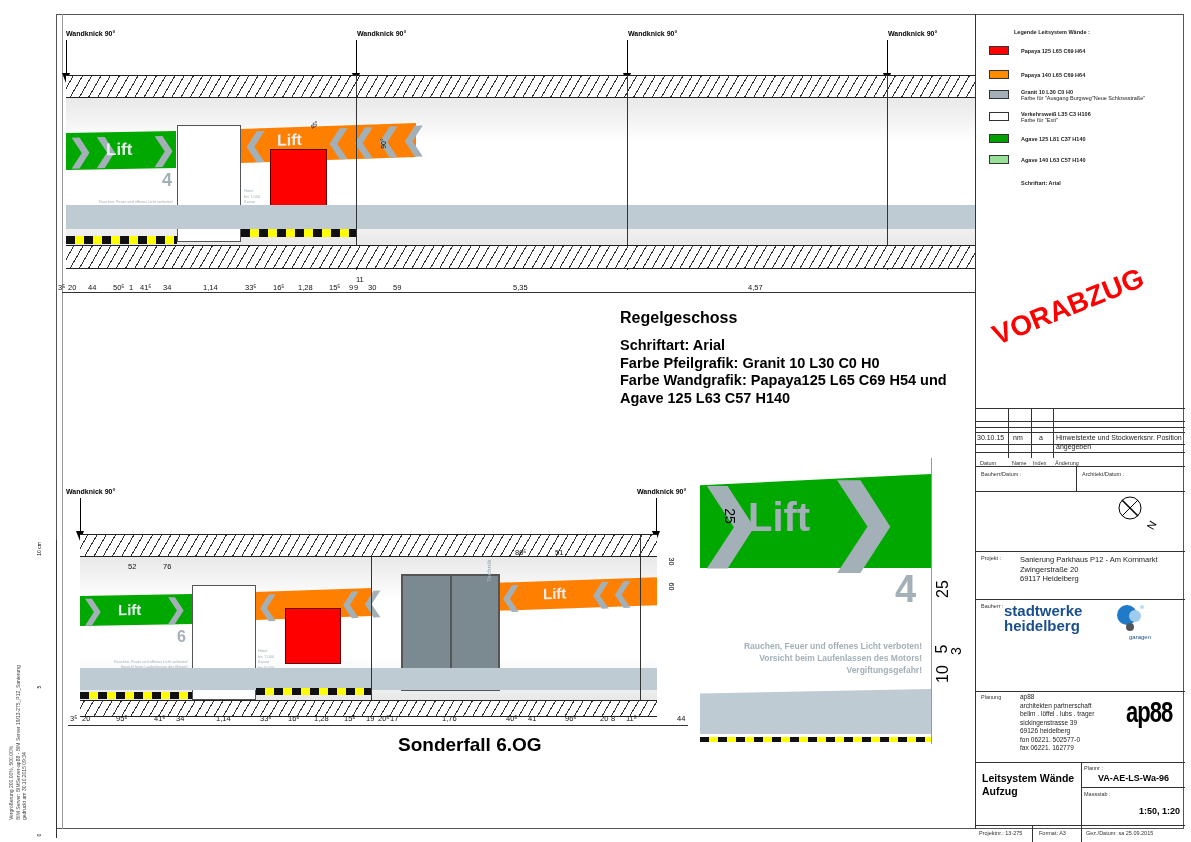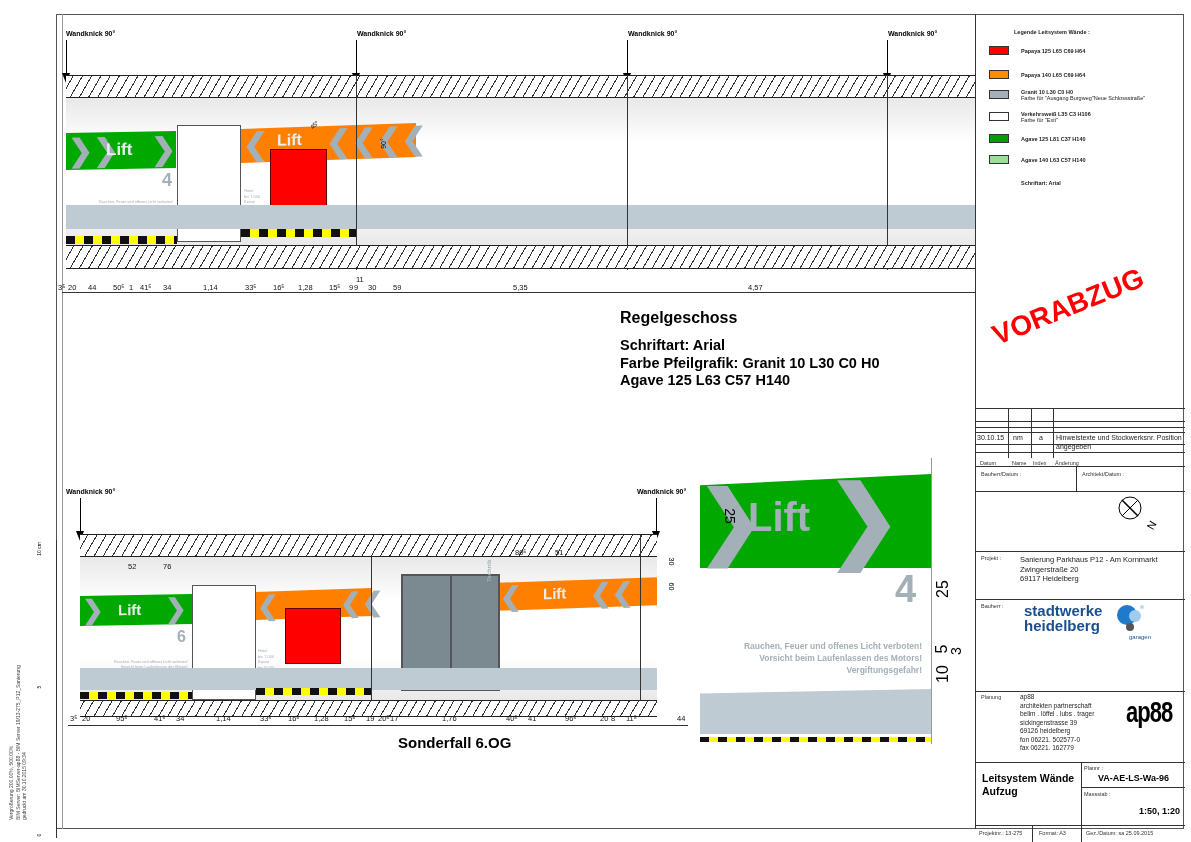--- a/index.html
+++ b/index.html
@@ -121,20 +121,21 @@
     <span class="abs" style="left:335px;">59</span>
     <span class="abs" style="left:455px;">5,35</span>
     <span class="abs" style="left:690px;">4,57</span>
   </div>
 </div>
 
 <div class="abs" style="left:620px;top:309px;font-size:16px;font-weight:bold;">Regelgeschoss</div>
 <div class="abs" style="left:620px;top:337px;font-size:14.5px;font-weight:bold;line-height:17.5px;">
   <div>Schriftart: Arial</div>
   <div>Farbe Pfeilgrafik: Granit 10 L30 C0 H0</div>
+  <div>Farbe Wandgrafik: Papaya125 L65 C69 H54 und</div>
   <div>Agave 125 L63 C57 H140</div>
 </div>
 <div class="abs" style="left:988px;top:322px;font-size:28px;font-weight:bold;color:#ff0000;transform:rotate(-22deg);transform-origin:left top;white-space:nowrap;">VORABZUG</div>
 
 <div>
   <div class="abs wk-label" style="left:66px;top:488px;">Wandknick 90°</div>
   <div class="wk-arrow" style="left:80px;top:498px;height:35px;"></div>
   <div class="abs wk-label" style="left:637px;top:488px;">Wandknick 90°</div>
   <div class="wk-arrow" style="left:656px;top:498px;height:35px;"></div>
 
@@ -204,21 +205,21 @@
     <span class="abs" style="left:320px;">17</span>
     <span class="abs" style="left:372px;">1,76</span>
     <span class="abs" style="left:436px;">40⁵</span>
     <span class="abs" style="left:458px;">41</span>
     <span class="abs" style="left:495px;">96⁵</span>
     <span class="abs" style="left:530px;">20</span>
     <span class="abs" style="left:541px;">8</span>
     <span class="abs" style="left:556px;">11⁵</span>
     <span class="abs" style="left:607px;">44</span>
   </div>
-  <div class="abs" style="left:398px;top:734px;font-size:15px;font-weight:bold;">Sonderfall 6.OG</div>
+  <div class="abs" style="left:398px;top:734px;font-size:19px;font-weight:bold;">Sonderfall 6.OG</div>
 </div>
 
 <div>
   <div class="abs" style="left:700px;top:455px;width:232px;height:290px;background:#fff;"></div>
   <div class="vline" style="left:931px;top:458px;height:286px;background:#999;"></div>
   <div class="abs green-band" style="left:700px;top:474px;width:231px;height:94px;clip-path:polygon(0 12%,100% 0,100% 100%,0 100%);"></div>
   <div class="abs chev" style="left:697px;top:476px;font-size:80px;line-height:90px;">❯</div>
   <div class="abs chev" style="left:826px;top:472px;font-size:90px;line-height:94px;">❯</div>
   <div class="abs lift-text" style="left:748px;top:495px;font-size:40px;">Lift</div>
   <div class="abs" style="left:722px;top:508px;font-size:14px;transform:rotate(90deg);">25</div>
@@ -302,21 +303,21 @@
 
   <div class="tb-label" style="left:5px;top:541px;">Projekt :</div>
   <div class="tb-val" style="left:44px;top:541px;">
     <div>Sanierung Parkhaus P12 - Am Kornmarkt</div>
     <div>Zwingerstraße 20</div>
     <div>69117 Heidelberg</div>
   </div>
   <div class="tb-row" style="top:585px;"></div>
 
   <div class="tb-label" style="left:5px;top:589px;">Bauherr :</div>
-  <div class="abs" style="left:48px;top:589px;font-size:15px;font-weight:bold;color:#1a4f8e;line-height:15px;">
+  <div class="abs" style="left:28px;top:589px;font-size:15px;font-weight:bold;color:#1a4f8e;line-height:15px;">
     <div>stadtwerke</div>
     <div>heidelberg</div>
   </div>
   <svg class="abs" style="left:140px;top:588px;" width="30" height="30">
     <circle cx="11" cy="13" r="10" fill="#1f7ac9"></circle>
     <circle cx="19" cy="14" r="6" fill="#9fcbee"></circle>
     <circle cx="14" cy="25" r="4" fill="#555"></circle>
     <circle cx="26" cy="5" r="2" fill="#b9dcf5"></circle>
   </svg>
   <div class="abs" style="left:153px;top:620px;font-size:6px;color:#1a4f8e;">garagen</div>

